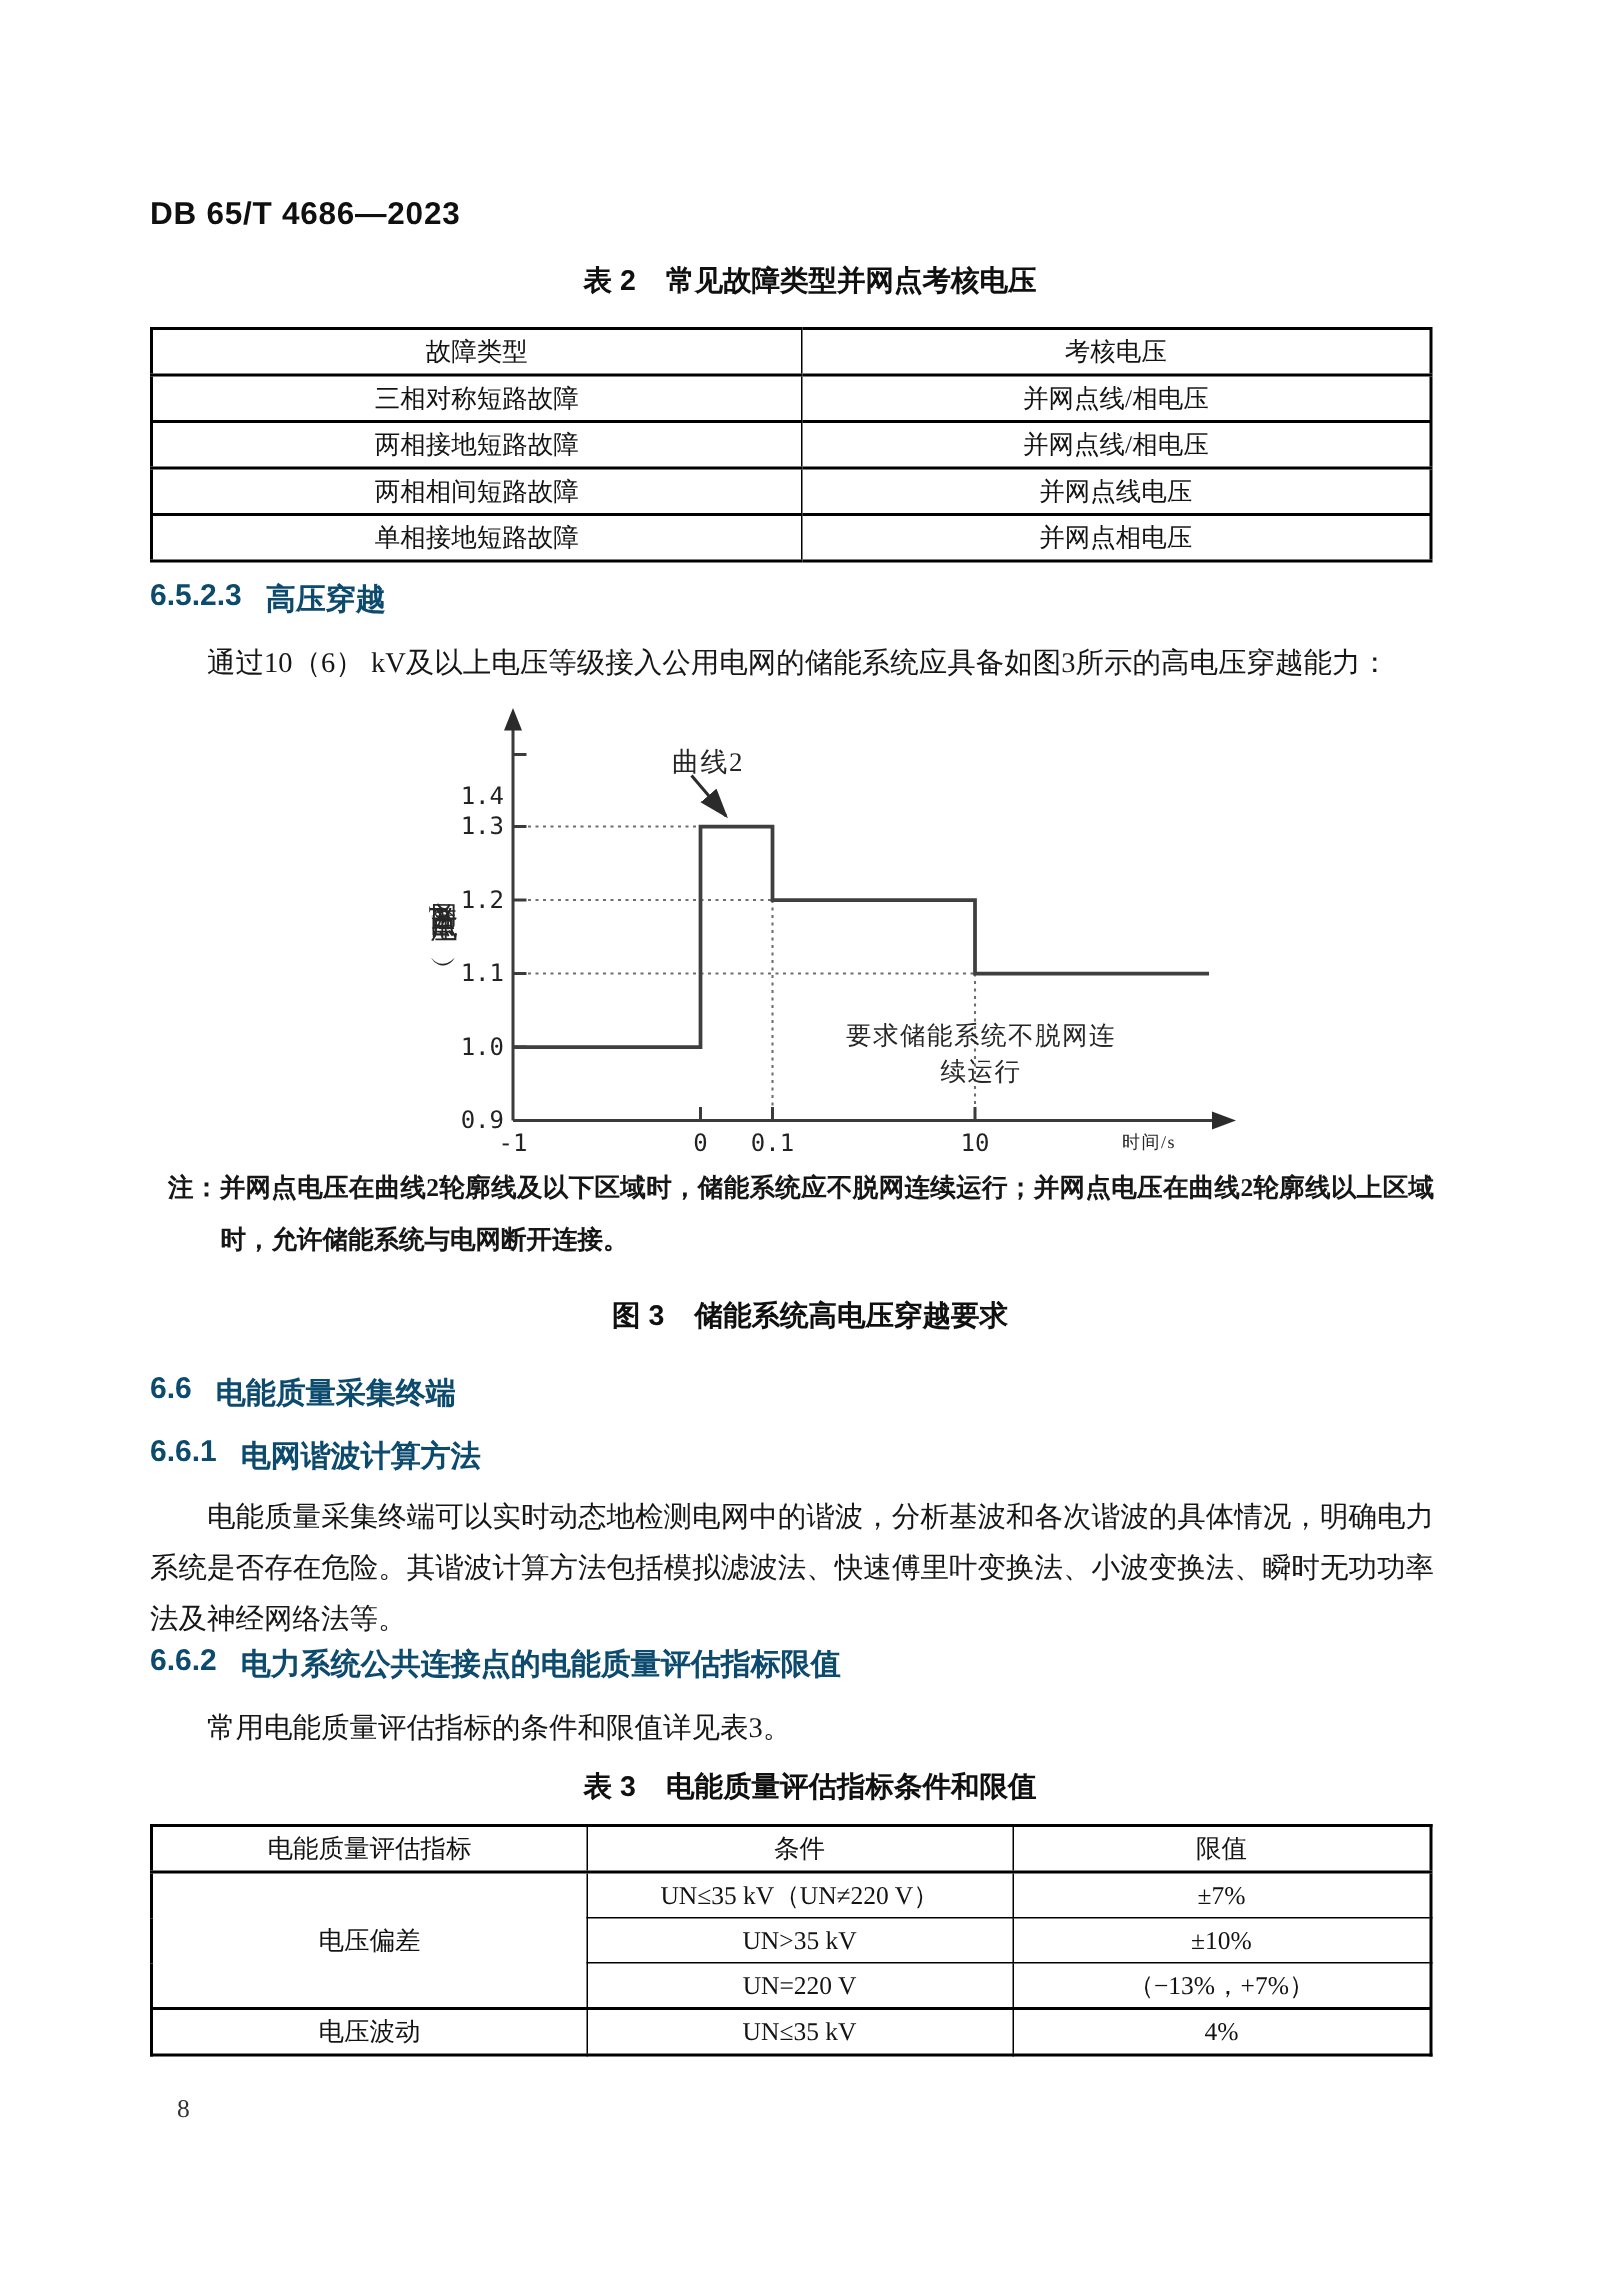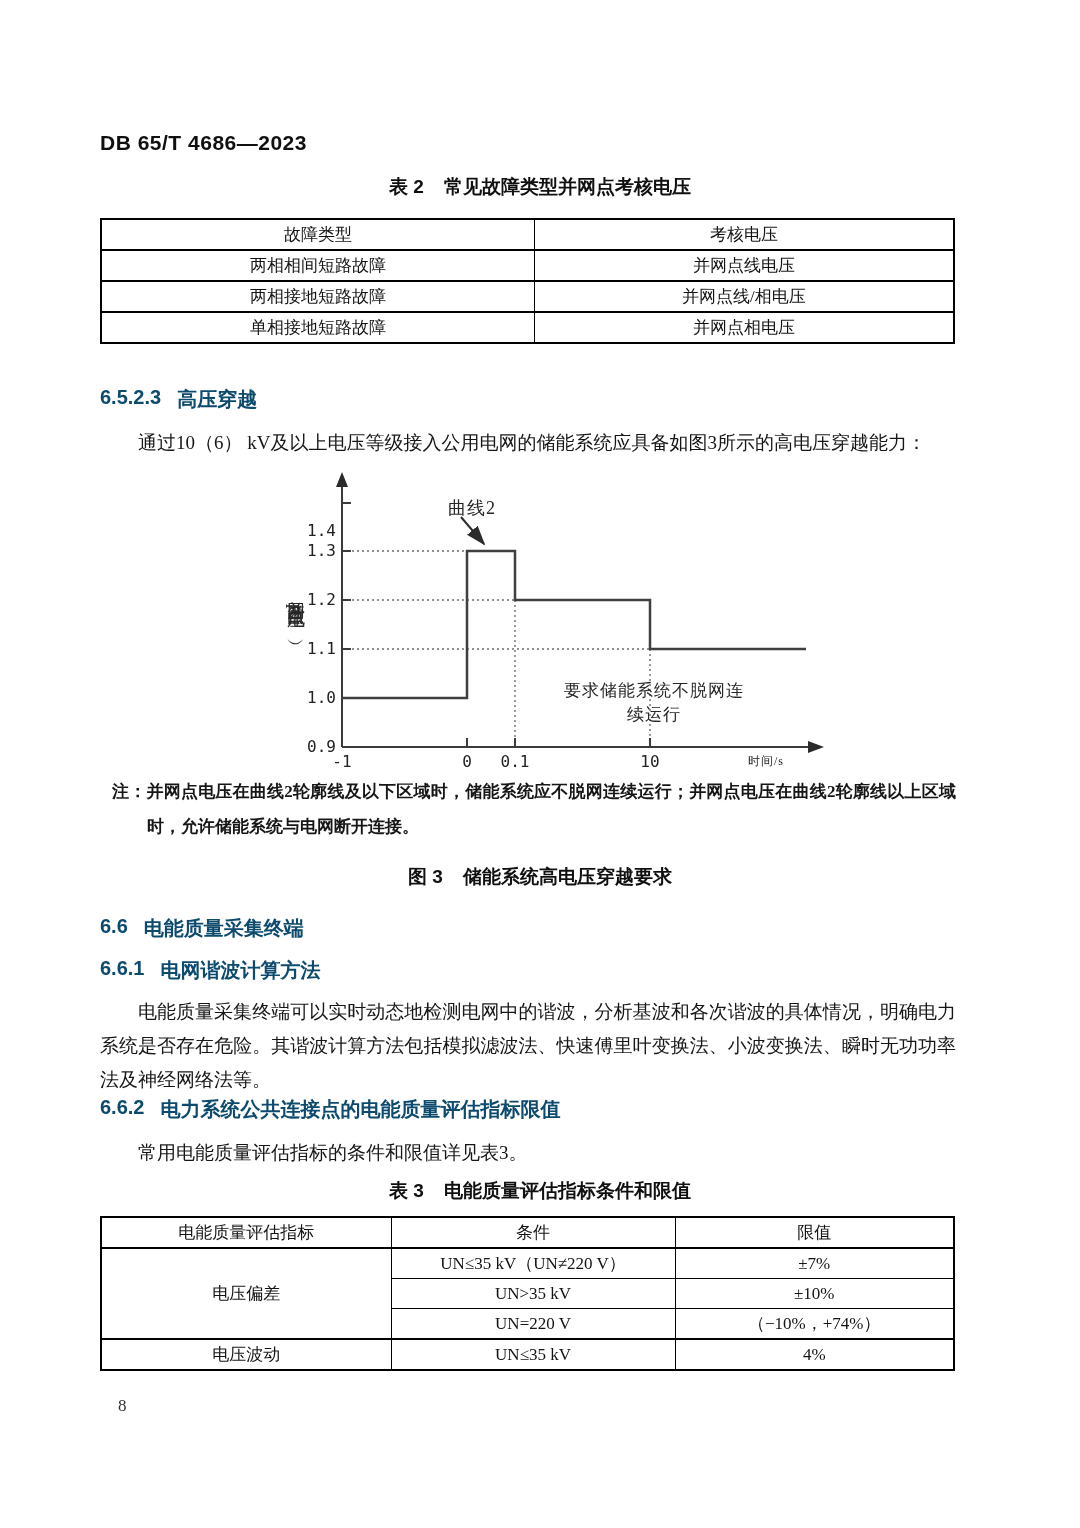--- a/index.html
+++ b/index.html
@@ -68,26 +68,30 @@
   <colgroup>
       <col style="width:50.8%">
       <col style="width:49.2%">
     </colgroup>
   <tbody>
       <tr>
     <th>故障类型</th>
     <th>考核电压</th>
   </tr>
   <tr>
+    <td>三相对称短路故障</td>
+    <td>并网点线/相电压</td>
+  </tr>
+  <tr>
+    <td>两相接地短路故障</td>
+    <td>并网点线/相电压</td>
+  </tr>
+  <tr>
     <td>两相相间短路故障</td>
     <td>并网点线电压</td>
-  </tr>
-  <tr>
-    <td>两相接地短路故障</td>
-    <td>并网点线/相电压</td>
   </tr>
   <tr>
     <td>单相接地短路故障</td>
     <td>并网点相电压</td>
   </tr>
 </tbody>
   </table>
 
 <div class="abs hsec" style="top:386px;">
   <span class="num">6.5.2.3</span>
@@ -195,21 +199,21 @@
     <td rowspan="3">电压偏差</td>
     <td>UN≤35 kV（UN≠220 V）</td>
     <td>±7%</td>
   </tr>
   <tr>
     <td>UN&gt;35 kV</td>
     <td>±10%</td>
   </tr>
   <tr>
     <td>UN=220 V</td>
-    <td>（−10%，+74%）</td>
+    <td>（−13%，+7%）</td>
   </tr>
   <tr class="gsep">
     <td>电压波动</td>
     <td>UN≤35 kV</td>
     <td>4%</td>
   </tr>
 </tbody>
   </table>
 
 <div class="abs page-num">8</div>

